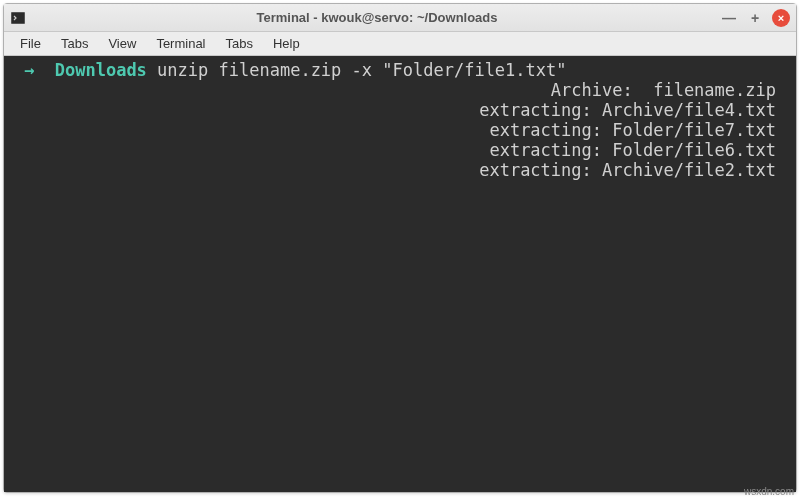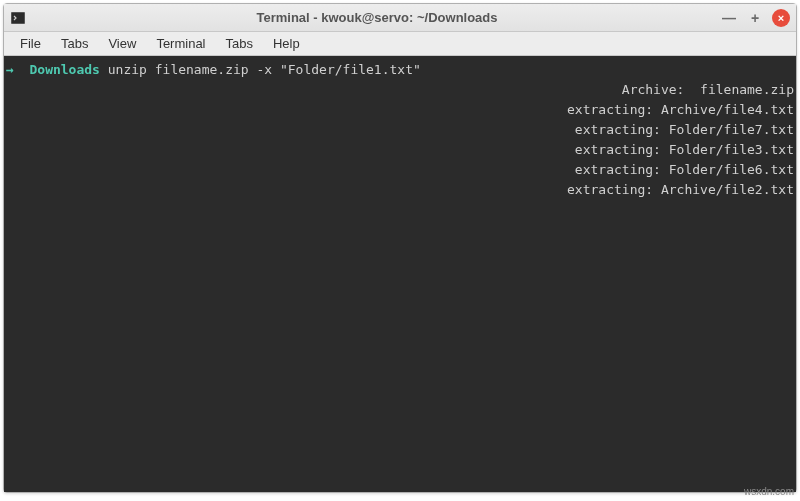--- a/index.html
+++ b/index.html
@@ -86,23 +86,23 @@
     }
     .menubar .menu-item {
       padding: 2px 10px;
       cursor: pointer;
     }
     .terminal {
       flex: 1;
       background: #2b2b2b;
       color: #d0d0d0;
       font-family: "DejaVu Sans Mono", "Menlo", "Consolas", monospace;
-      font-size: 13px;
+      font-size: 17px;
       line-height: 20px;
-      padding: 4px 2px;
+      padding: 4px 20px;
       overflow: hidden;
       white-space: pre;
     }
     .prompt-arrow {
       color: #4ec9b0;
       font-weight: bold;
     }
     .prompt-dir {
       color: #4ec9b0;
       font-weight: bold;
@@ -154,19 +154,18 @@
     <span class="menu-item">View</span>
     <span class="menu-item">Terminal</span>
     <span class="menu-item">Tabs</span>
     <span class="menu-item">Help</span>
   </div>
 
   <div class="terminal"><span class="line"><span class="prompt-arrow">→</span>  <span class="prompt-dir">Downloads</span> <span class="cmd">unzip filename.zip -x "Folder/file1.txt"</span></span>
 <span id="output-lines"><span class="line">Archive:  filename.zip
 </span><span class="line"> extracting: Archive/file4.txt
 </span><span class="line"> extracting: Folder/file7.txt
-</span><span class="line"> extracting: Folder/file3.txt
 </span><span class="line"> extracting: Folder/file6.txt
 </span><span class="line"> extracting: Archive/file2.txt
 </span></span></div>
 </div>
 
 <span class="watermark">wsxdn.com</span>
 
 </body></html>

